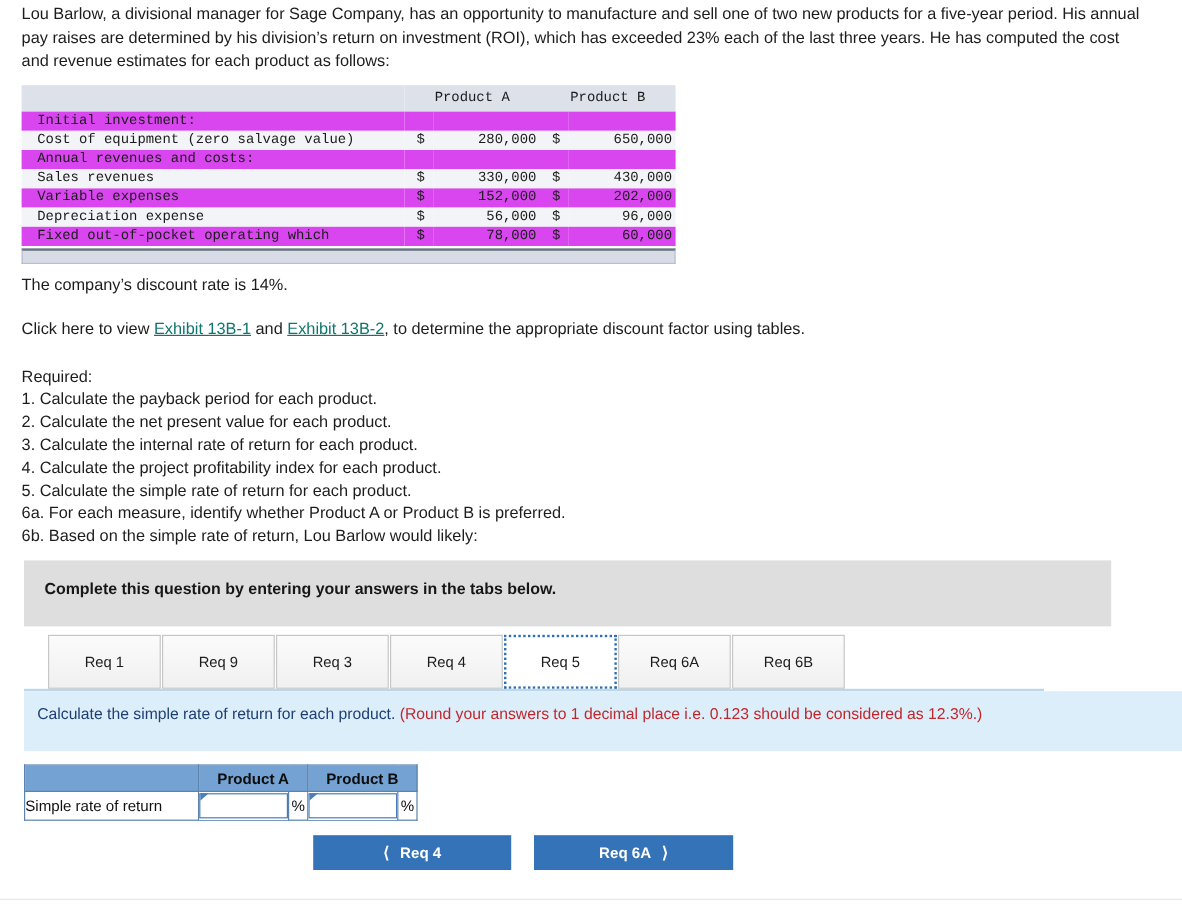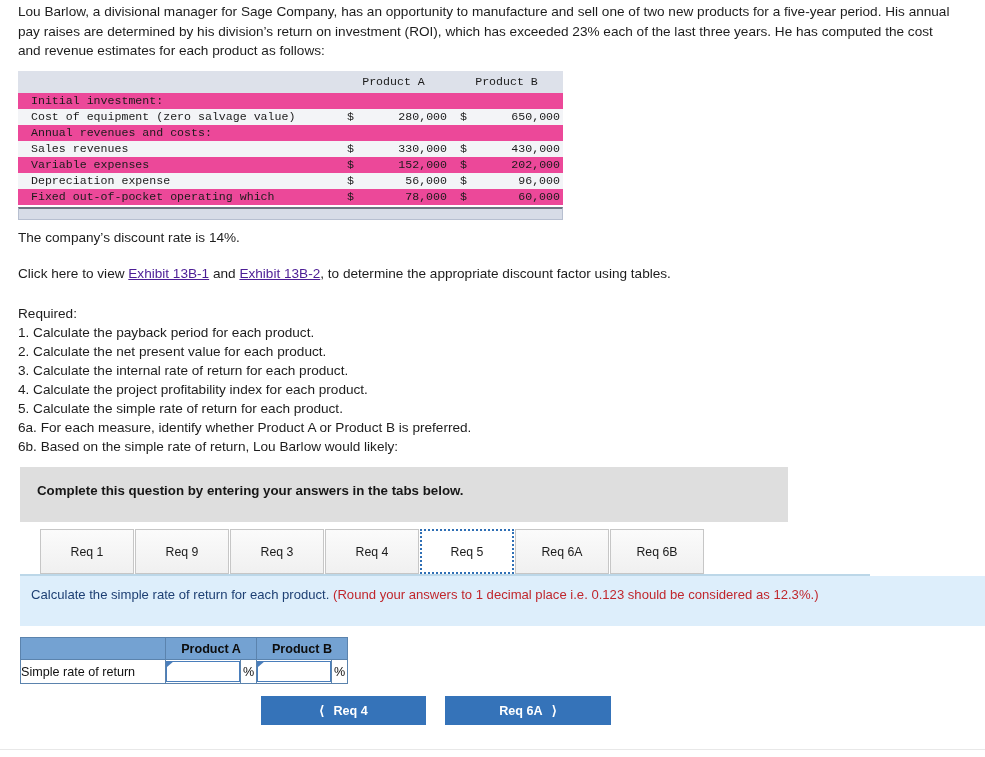--- a/index.html
+++ b/index.html
@@ -46,21 +46,21 @@
     white-space: nowrap;
     line-height: 15px;
   }
   table.fin tr.hdr td {
     background: #dde1ea;
     text-align: center;
     padding: 3px 0 4px 0;
   }
   table.fin tr.hdr td.lbl { text-align: left; }
   tr.stripe td { background: #f3f4f7; }
-  tr.plain td { background: #ec4899; }
+  tr.plain td { background: #d946ef; }
   td.lbl { padding-left: 13px !important; }
   td.amt {
     text-align: right;
     width: 86px;
     padding-right: 3px !important;
   }
   td.cur {
     text-align: left;
     width: 14px;
     padding-left: 10px !important;
@@ -82,41 +82,41 @@
     color: #1d1d1d;
   }
   .exhibit-line {
     position: absolute;
     left: 18px;
     top: 266px;
     font-size: 13.6px;
     color: #1d1d1d;
   }
   .exhibit-line a {
-    color: #4c1d95;
+    color: #0f766e;
     text-decoration: underline;
     cursor: pointer;
   }
   .required-block {
     position: absolute;
     left: 18px;
     top: 304px;
     font-size: 13.6px;
     line-height: 19px;
     color: #1d1d1d;
   }
   .required-block .req-title { font-weight: normal; }
   .required-block div { white-space: nowrap; }
 
   
   .grey-banner {
     position: absolute;
     left: 20px;
     top: 467px;
-    width: 768px;
+    width: 906px;
     height: 55px;
     background: #dedede;
     box-sizing: border-box;
   }
   .grey-banner span {
     position: absolute;
     left: 17px;
     top: 16px;
     font-size: 13.3px;
     font-weight: bold;

